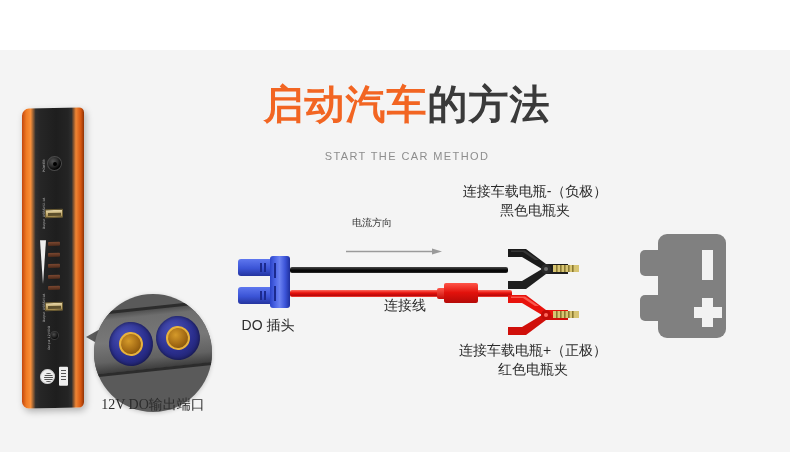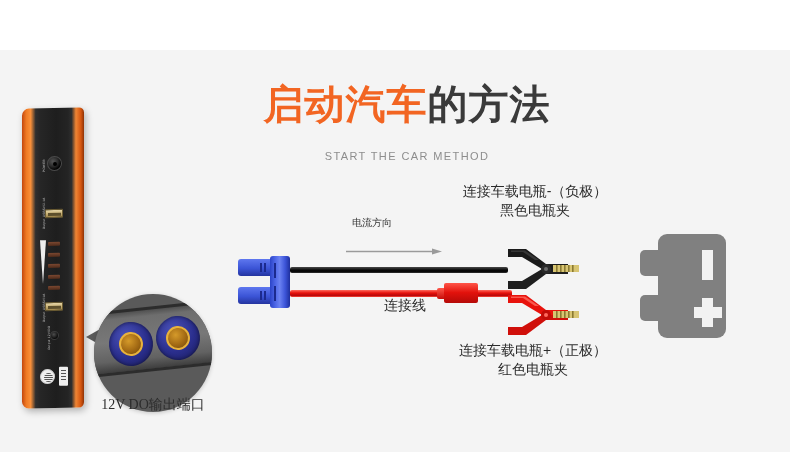--- a/index.html
+++ b/index.html
@@ -428,20 +428,21 @@
     <div class="do-port do-port-1"></div>
     <div class="do-port do-port-2"></div>
   </div>
   <div class="cap cap-do-port">12V DO输出端口</div>
 
   <div class="plug">
     <div class="plug-prong plug-prong-top"></div>
     <div class="plug-prong plug-prong-bot"></div>
     <div class="plug-body"></div>
   </div>
+  <div class="cap cap-plug">DO 插头</div>
 
   <div class="wire-black"></div>
   <div class="wire-red"></div>
   <div class="inline-nub"></div>
   <div class="inline-connector"></div>
   <div class="cap cap-wire">连接线</div>
 
   <div class="flow-label">电流方向</div>
   <div class="flow-arrow">
     <svg width="96" height="7" viewBox="0 0 96 7">

